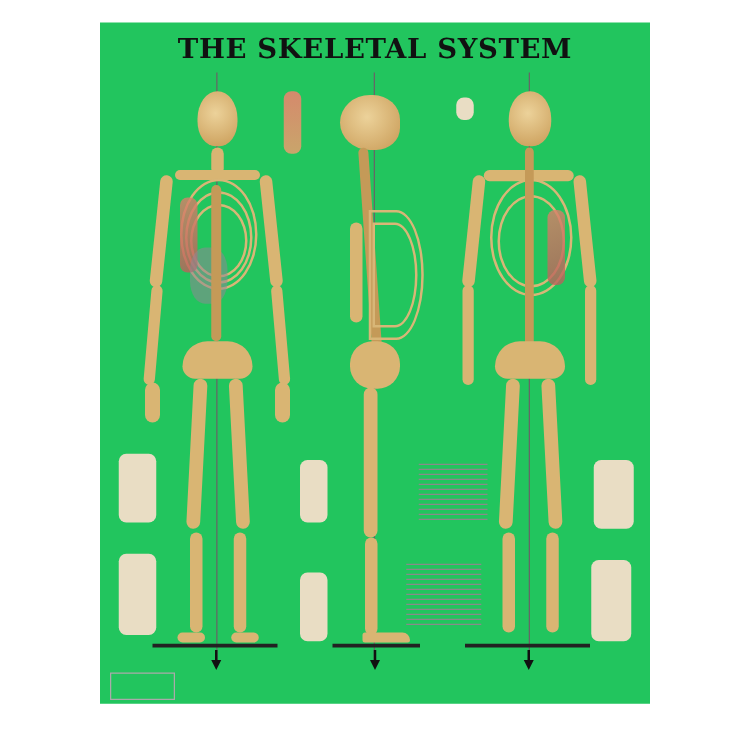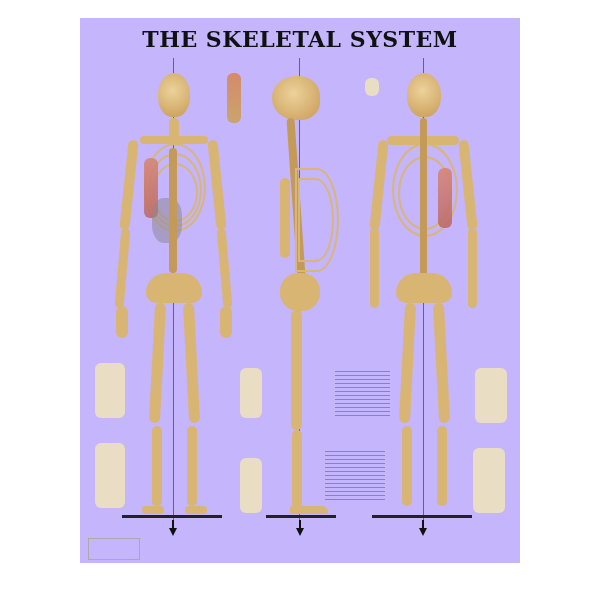--- a/index.html
+++ b/index.html
@@ -1,17 +1,17 @@
 <!DOCTYPE html>
 <html><head>
 <meta charset="utf-8">
 <style>
   html,body{margin:0;padding:0;background:#ffffff;}
   body{width:600px;height:600px;position:relative;overflow:hidden;font-family:"DejaVu Sans",sans-serif;}
-  .poster{position:absolute;left:80px;top:18px;width:440px;height:545px;background:#c4b5fd;}
+  .poster{position:absolute;left:80px;top:18px;width:440px;height:545px;background:#22c55e;}
   .title{position:absolute;left:0;top:8px;width:440px;text-align:center;font-family:"DejaVu Serif",serif;font-weight:900;font-size:22px;letter-spacing:0.5px;color:#111;}
   .view-label{position:absolute;font-size:4px;color:#555;text-align:center;width:60px;}
   .ground{position:absolute;height:3px;background:#222;}
   .arrow{position:absolute;width:0;height:0;border-left:4px solid transparent;border-right:4px solid transparent;border-top:8px solid #111;}
   .arrow-stem{position:absolute;width:2px;height:8px;background:#111;}
   .centerline{position:absolute;width:1px;background:#666;}
   .bone{position:absolute;background:#d9b573;border-radius:8px;}
   .bone.dark{background:#c49a58;}
   .skull{position:absolute;background:radial-gradient(circle at 45% 40%,#ecd29a,#c89a55);border-radius:50% 50% 45% 45%;}
   .rib{position:absolute;border:2px solid #d8b677;border-radius:50%;}

